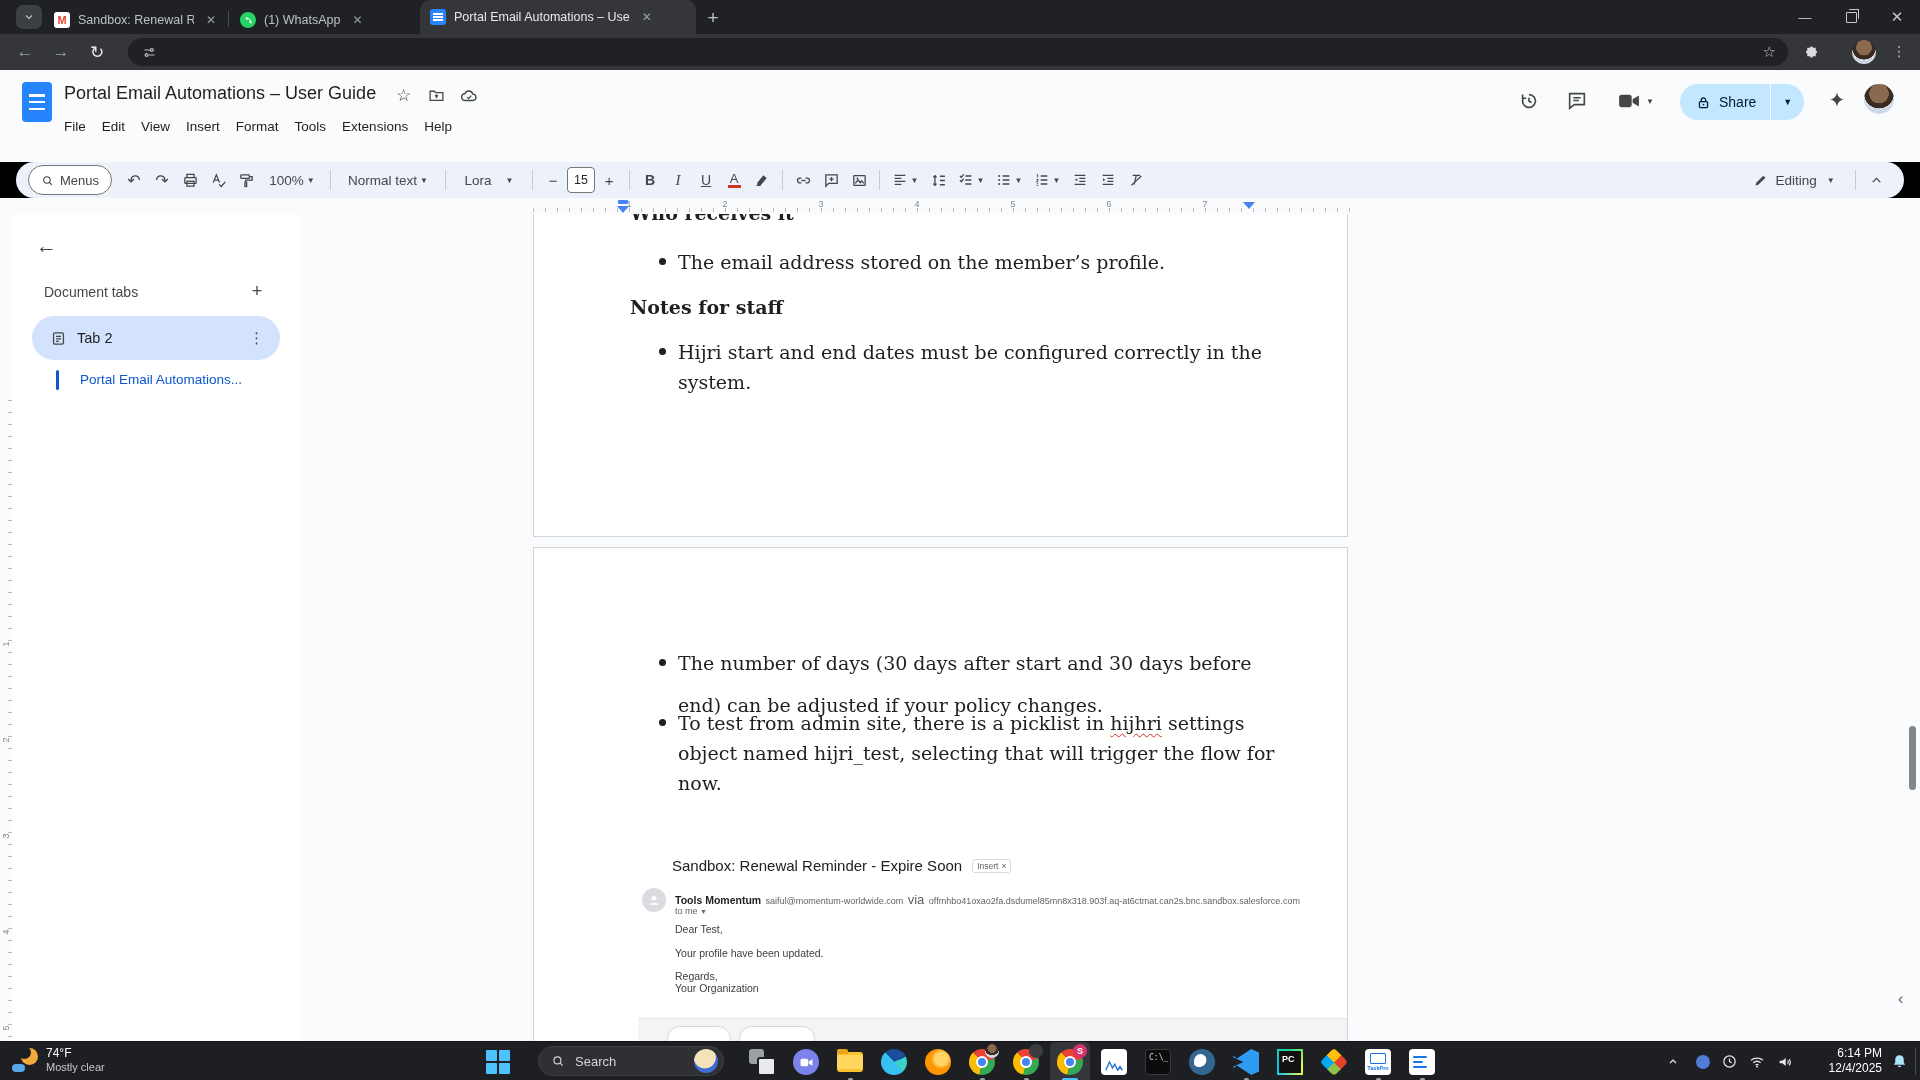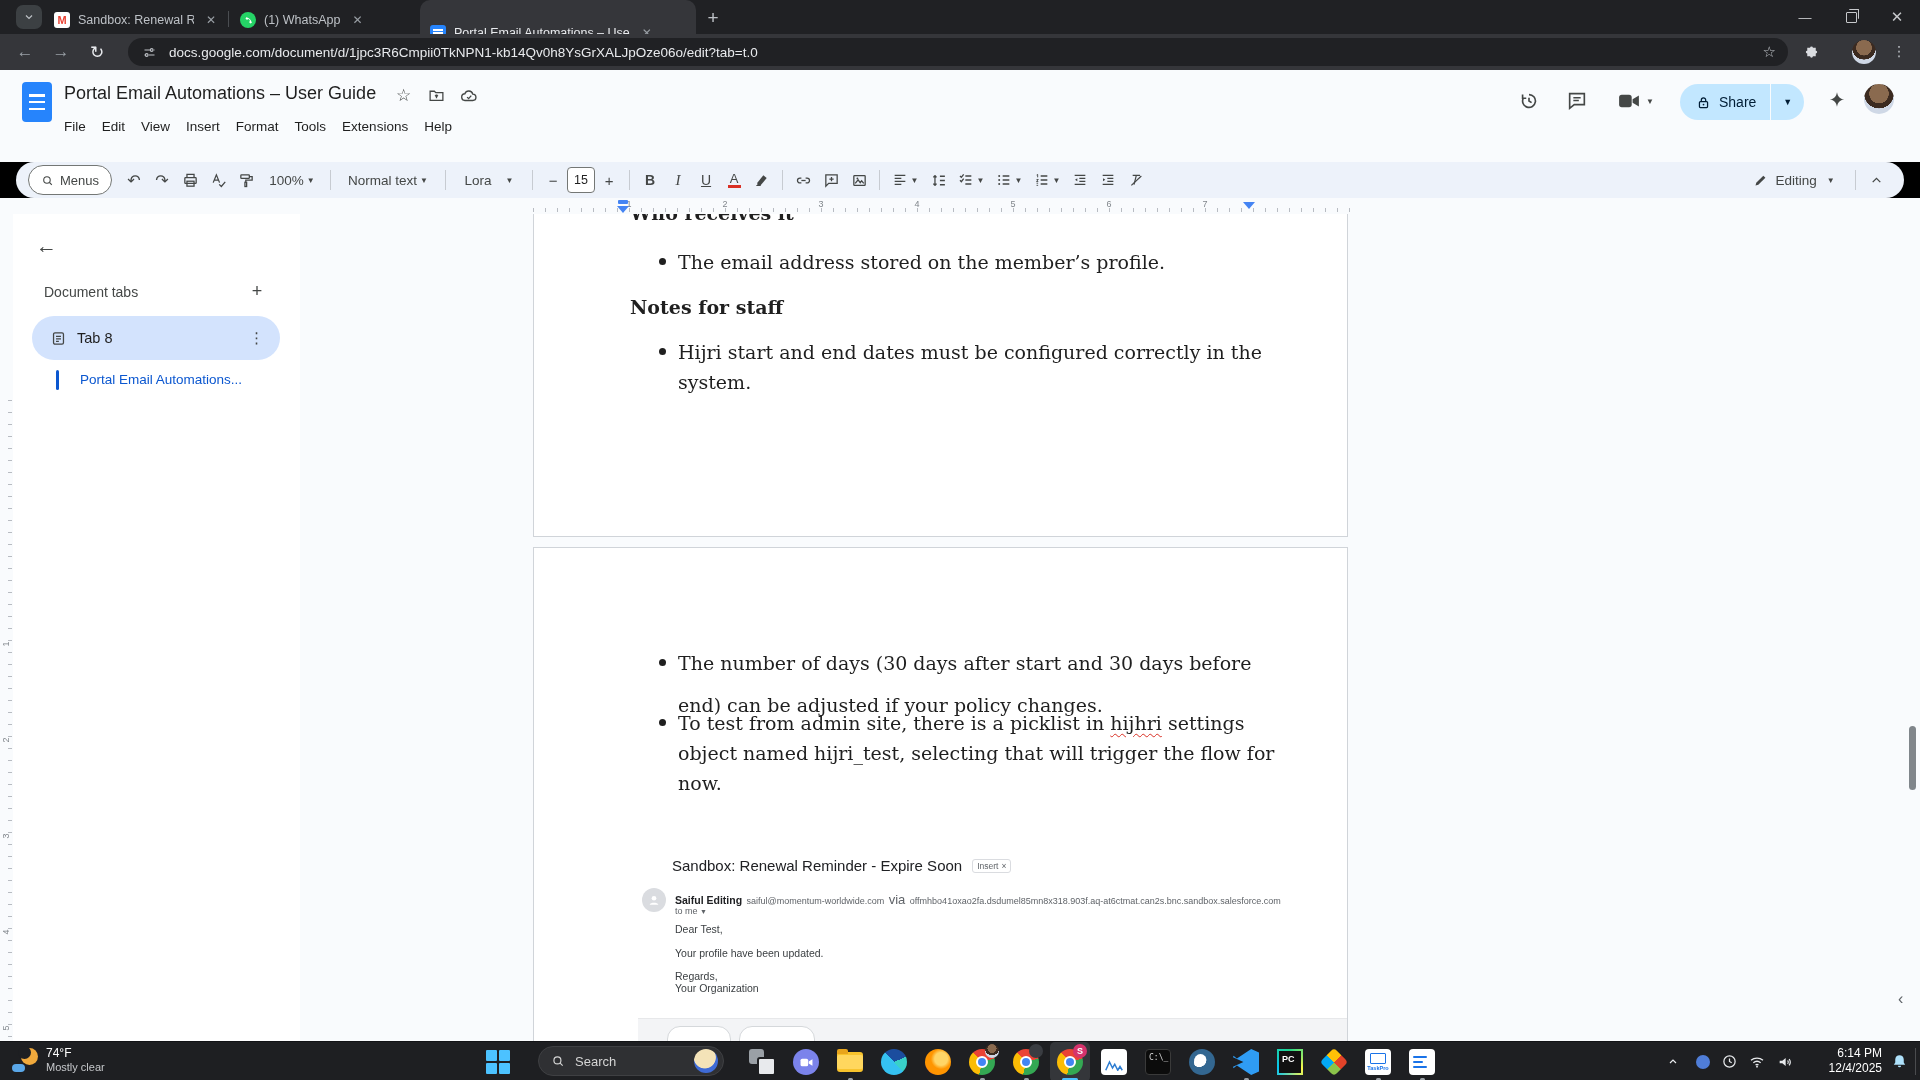--- a/index.html
+++ b/index.html
@@ -9,21 +9,21 @@
   svg{display:block;}
 
   
   #titlebar{left:0;top:0;width:1920px;height:34px;background:#202124;}
   .tabsearch{left:16px;top:5px;width:26px;height:24px;border-radius:7px;background:#3c4043;
              display:flex;align-items:center;justify-content:center;}
   .btab{top:6px;height:28px;display:flex;align-items:center;gap:8px;color:#bdc1c6;font-size:12.5px;}
   .btab .ttl{max-width:118px;overflow:hidden;white-space:nowrap;}
   .btab .tx{color:#9aa0a6;font-size:12px;padding:0 4px;cursor:pointer;}
   .btab.active{top:0;height:34px;background:#35363a;border-radius:10px 10px 0 0;color:#e8eaed;
-               padding:16px 10px;}
+               padding:0 10px;}
   .tabdiv{top:11px;width:1px;height:16px;background:#4a4d51;}
   .fav{width:16px;height:16px;flex:0 0 auto;}
   .fav-gmail{background:#fff;border-radius:3px;color:#ea4335;font-weight:bold;font-size:11px;
              display:flex;align-items:center;justify-content:center;}
   .fav-wa{background:#25d366;border-radius:50%;display:flex;align-items:center;justify-content:center;}
   .fav-docs{background:#2684fc;border-radius:3px;position:relative;}
   .fav-docs::after{content:"";position:absolute;left:3px;top:4px;width:10px;height:8px;
     background:linear-gradient(#fff 0 1.6px,transparent 1.6px 3.2px,#fff 3.2px 4.8px,transparent 4.8px 6.4px,#fff 6.4px 8px);}
   .newtab{top:5px;width:26px;height:26px;color:#bdc1c6;font-size:19px;display:flex;align-items:center;justify-content:center;}
   .winctl{top:0;width:46px;height:34px;display:flex;align-items:center;justify-content:center;color:#c7c9cc;font-size:13px;}
@@ -220,21 +220,20 @@
       <span class="glyph">↻</span>
     </div>
   <div class="omni ab">
     <span style="margin:0 12px 0 14px;">
       <svg width="15" height="15" viewBox="0 0 24 24" fill="none" stroke="#bdc1c6" stroke-width="1.8">
           <path d="M4 8h9M19 8h1M4 16h1M11 16h9"></path>
           <circle cx="15.5" cy="8" r="2.2"></circle>
           <circle cx="7.5" cy="16" r="2.2"></circle>
         </svg>
     </span>
-    <span class="url">docs.google.com/document/d/1jpc3R6Cmpii0TkNPN1-kb14Qv0h8YsGrXALJpOze06o/edit?tab=t.0</span>
     <span style="margin-left:auto;margin-right:12px;color:#bdc1c6;font-size:15px;">☆</span>
   </div>
   <div class="ab tray-ic" style="left:1800px;top:8px;width:22px;height:22px;">
     <svg width="17" height="17" viewBox="0 0 24 24">
         <path fill="#dadce0" d="M10 4a2 2 0 114 0h4v4a2 2 0 110 4v4h-4a2 2 0 11-4 0H6v-4a2 2 0 110-4V4h4z"></path>
       </svg>
   </div>
   <div class="ab avatarp" style="left:1852px;top:6px;width:24px;height:24px;"></div>
   <div class="ab" style="left:1892px;top:9px;color:#bdc1c6;font-size:14px;">⋮</div>
 </div>
@@ -504,21 +503,21 @@
           <span>×</span>
         </span>
       </div>
       <div class="em-avatar">
         <svg width="14" height="14" viewBox="0 0 24 24">
             <circle cx="12" cy="9" r="4" fill="#fff"></circle>
             <path d="M4.5 20c1.5-4.5 13.5-4.5 15 0z" fill="#fff"></path>
           </svg>
       </div>
       <div class="em-meta" style="top:342px;">
-        <span style="font-size:10.5px;font-weight:bold;color:#202124;">Saiful Editing</span>
+        <span style="font-size:10.5px;font-weight:bold;color:#202124;">Tools Momentum</span>
         <span style="font-size:9px;color:#5f6368;">saiful@momentum-worldwide.com</span>
         <span style="font-size:13px;color:#5f6368;">via</span>
         <span style="font-size:9px;color:#5f6368;">offmhbo41oxao2fa.dsdumel85mn8x318.903f.aq-at6ctmat.can2s.bnc.sandbox.salesforce.com</span>
       </div>
       <div class="em-meta" style="top:358px;font-size:9px;color:#5f6368;">
         <span>to me</span>
         <span style="font-size:7px;">▼</span>
       </div>
       <div class="em-body" style="top:375px;">Dear Test,</div>
       <div class="em-body" style="top:399px;">Your profile have been updated.</div>
@@ -547,21 +546,21 @@
   <div class="ab backbtn">←</div>
   <div class="ab sb-label">Document tabs</div>
   <div class="ab sb-plus">+</div>
   <div class="ab tabpill">
     <span style="margin-left:18px;display:flex;">
       <svg width="17" height="17" viewBox="0 0 24 24" fill="none" stroke="#444746" stroke-width="1.8">
           <rect x="5" y="4" width="14" height="16" rx="2"></rect>
           <path d="M8.5 9h7M8.5 12.5h7M8.5 16h4"></path>
         </svg>
     </span>
-    <span class="lbl">Tab 8</span>
+    <span class="lbl">Tab 2</span>
     <span class="kebab" style="margin-right:12px;">⋮</span>
   </div>
   <div class="ab subbar"></div>
   <div class="ab sublbl">Portal Email Automations...</div>
 </div>
 
 <div class="ab" id="taskbar">
   <div class="ab" style="left:0;top:0;width:260px;height:39px;">
     <div class="wmoon">
         <i class="m1"></i>

